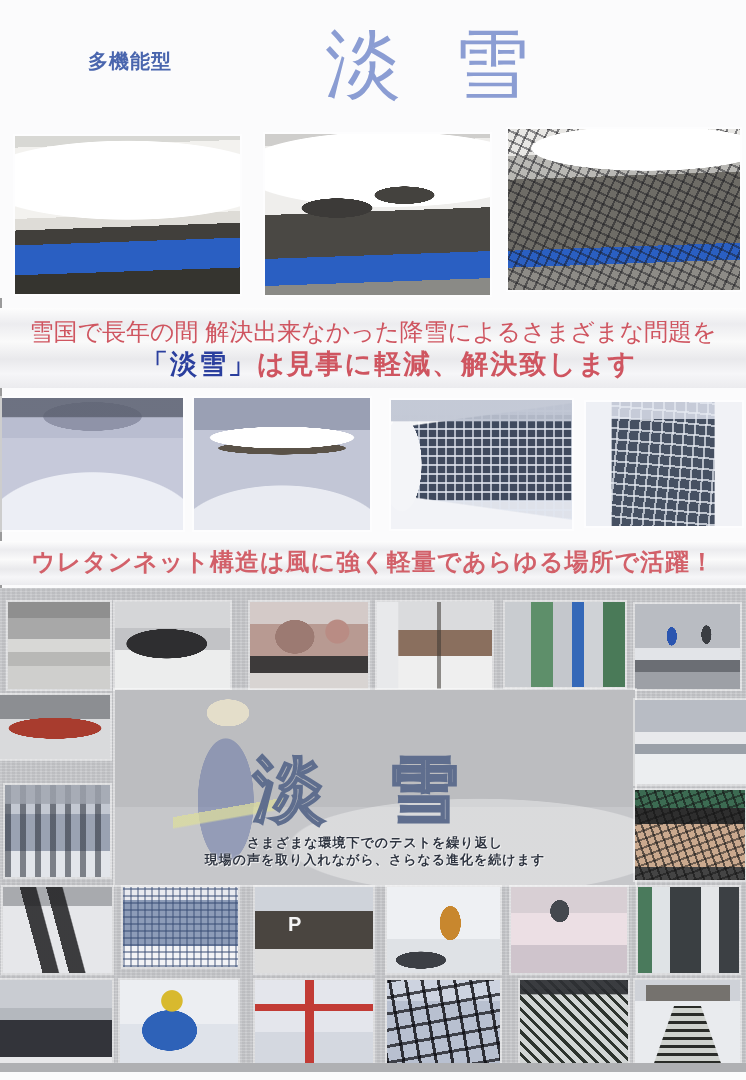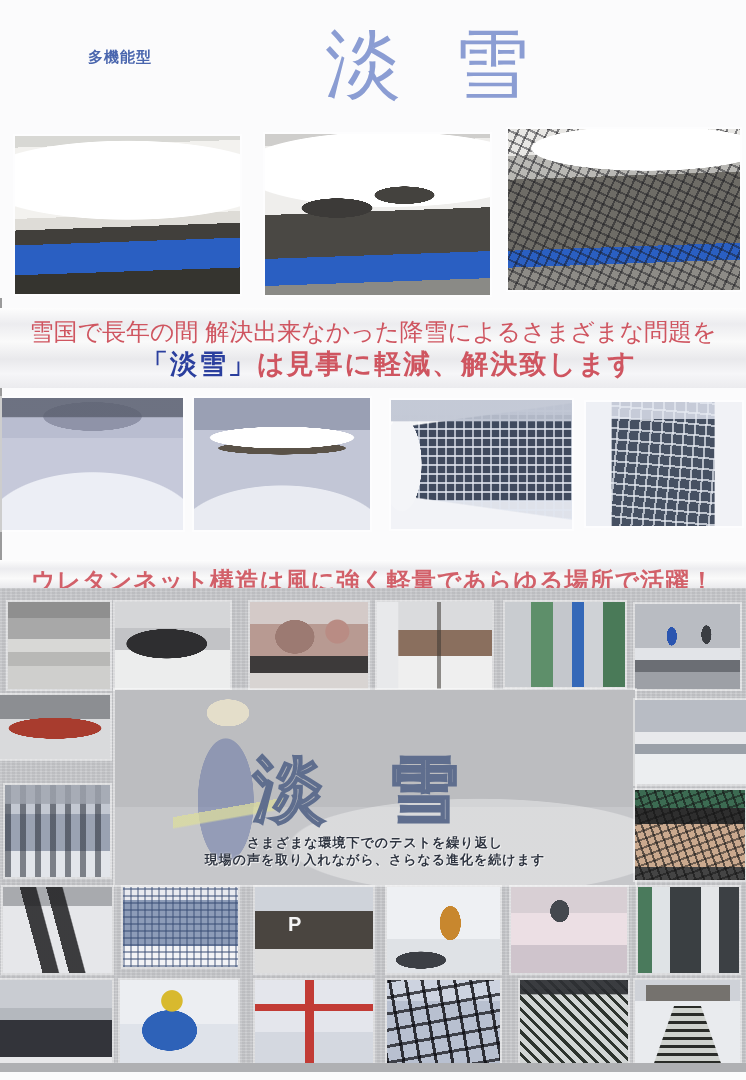--- a/index.html
+++ b/index.html
@@ -4,21 +4,21 @@
 <style>
   * { margin:0; padding:0; box-sizing:border-box; }
   body { font-family:"Liberation Sans", "DejaVu Sans", sans-serif; background:#888; }
   .page{
     position:relative; width:746px; height:1080px; margin:0 auto;
     background:#fbfbfc; overflow:hidden;
   }
   .scan-edge{ position:absolute; left:0; top:298px; width:2px; height:300px; background:#4a4a4a; opacity:.55; }
 
   
-  .hdr-small{ position:absolute; left:88px; top:48px; font-size:15px; font-weight:bold; color:#4a66ae; letter-spacing:1px; }
+  .hdr-small{ position:absolute; left:88px; top:48px; font-size:20px; font-weight:bold; color:#4a66ae; letter-spacing:1px; }
   .hdr-mid{ position:absolute; left:170px; top:32px; font-size:34px; font-weight:bold; color:#3a55a8; letter-spacing:1px; }
   .hdr-brand{ position:absolute; left:325px; top:14px; font-size:76px; font-weight:500; color:#8b9dd3; letter-spacing:52px; white-space:nowrap; }
 
   
   .ph{ position:absolute; box-shadow:0 0 0 2px rgba(255,255,255,.5); }
 
   
   .ph-roof1{
     background:
       radial-gradient(ellipse 120% 45% at 50% 28%, #ffffff 0 55%, rgba(255,255,255,0) 56%),
@@ -211,21 +211,21 @@
   <div class="banner" style="top:308px; height:80px; padding-top:8px;">
     <div class="l1">雪国で長年の間 解決出来なかった降雪によるさまざまな問題を</div>
     <div class="l2"><span class="blue">「淡雪」</span><span>は見事に軽減、解決致します</span></div>
   </div>
 
   <div class="ph ph-mound1" style="left:2px; top:398px; width:181px; height:132px;"></div>
   <div class="ph ph-mound2" style="left:194px; top:398px; width:176px; height:132px;"></div>
   <div class="ph ph-netslope" style="left:391px; top:400px; width:181px; height:129px;"></div>
   <div class="ph ph-netpath" style="left:586px; top:402px; width:156px; height:124px;"></div>
 
-  <div class="banner" style="top:560px; height:44px;text-decoration:underline;">
+  <div class="banner" style="top:541px; height:44px;">
     <div class="banner2-line">ウレタンネット構造は風に強く軽量であらゆる場所で活躍！</div>
   </div>
 
   <div class="collage">
 
     <div class="ph c-street" style="left:8px;   top:14px; width:102px; height:87px;"></div>
     <div class="ph c-equip" style="left:115px; top:14px; width:115px; height:87px;"></div>
     <div class="ph c-shrine" style="left:250px; top:14px; width:118px; height:87px;"></div>
     <div class="ph c-building" style="left:377px; top:14px; width:115px; height:87px;"></div>
     <div class="ph c-workers" style="left:505px; top:14px; width:120px; height:85px;"></div>

